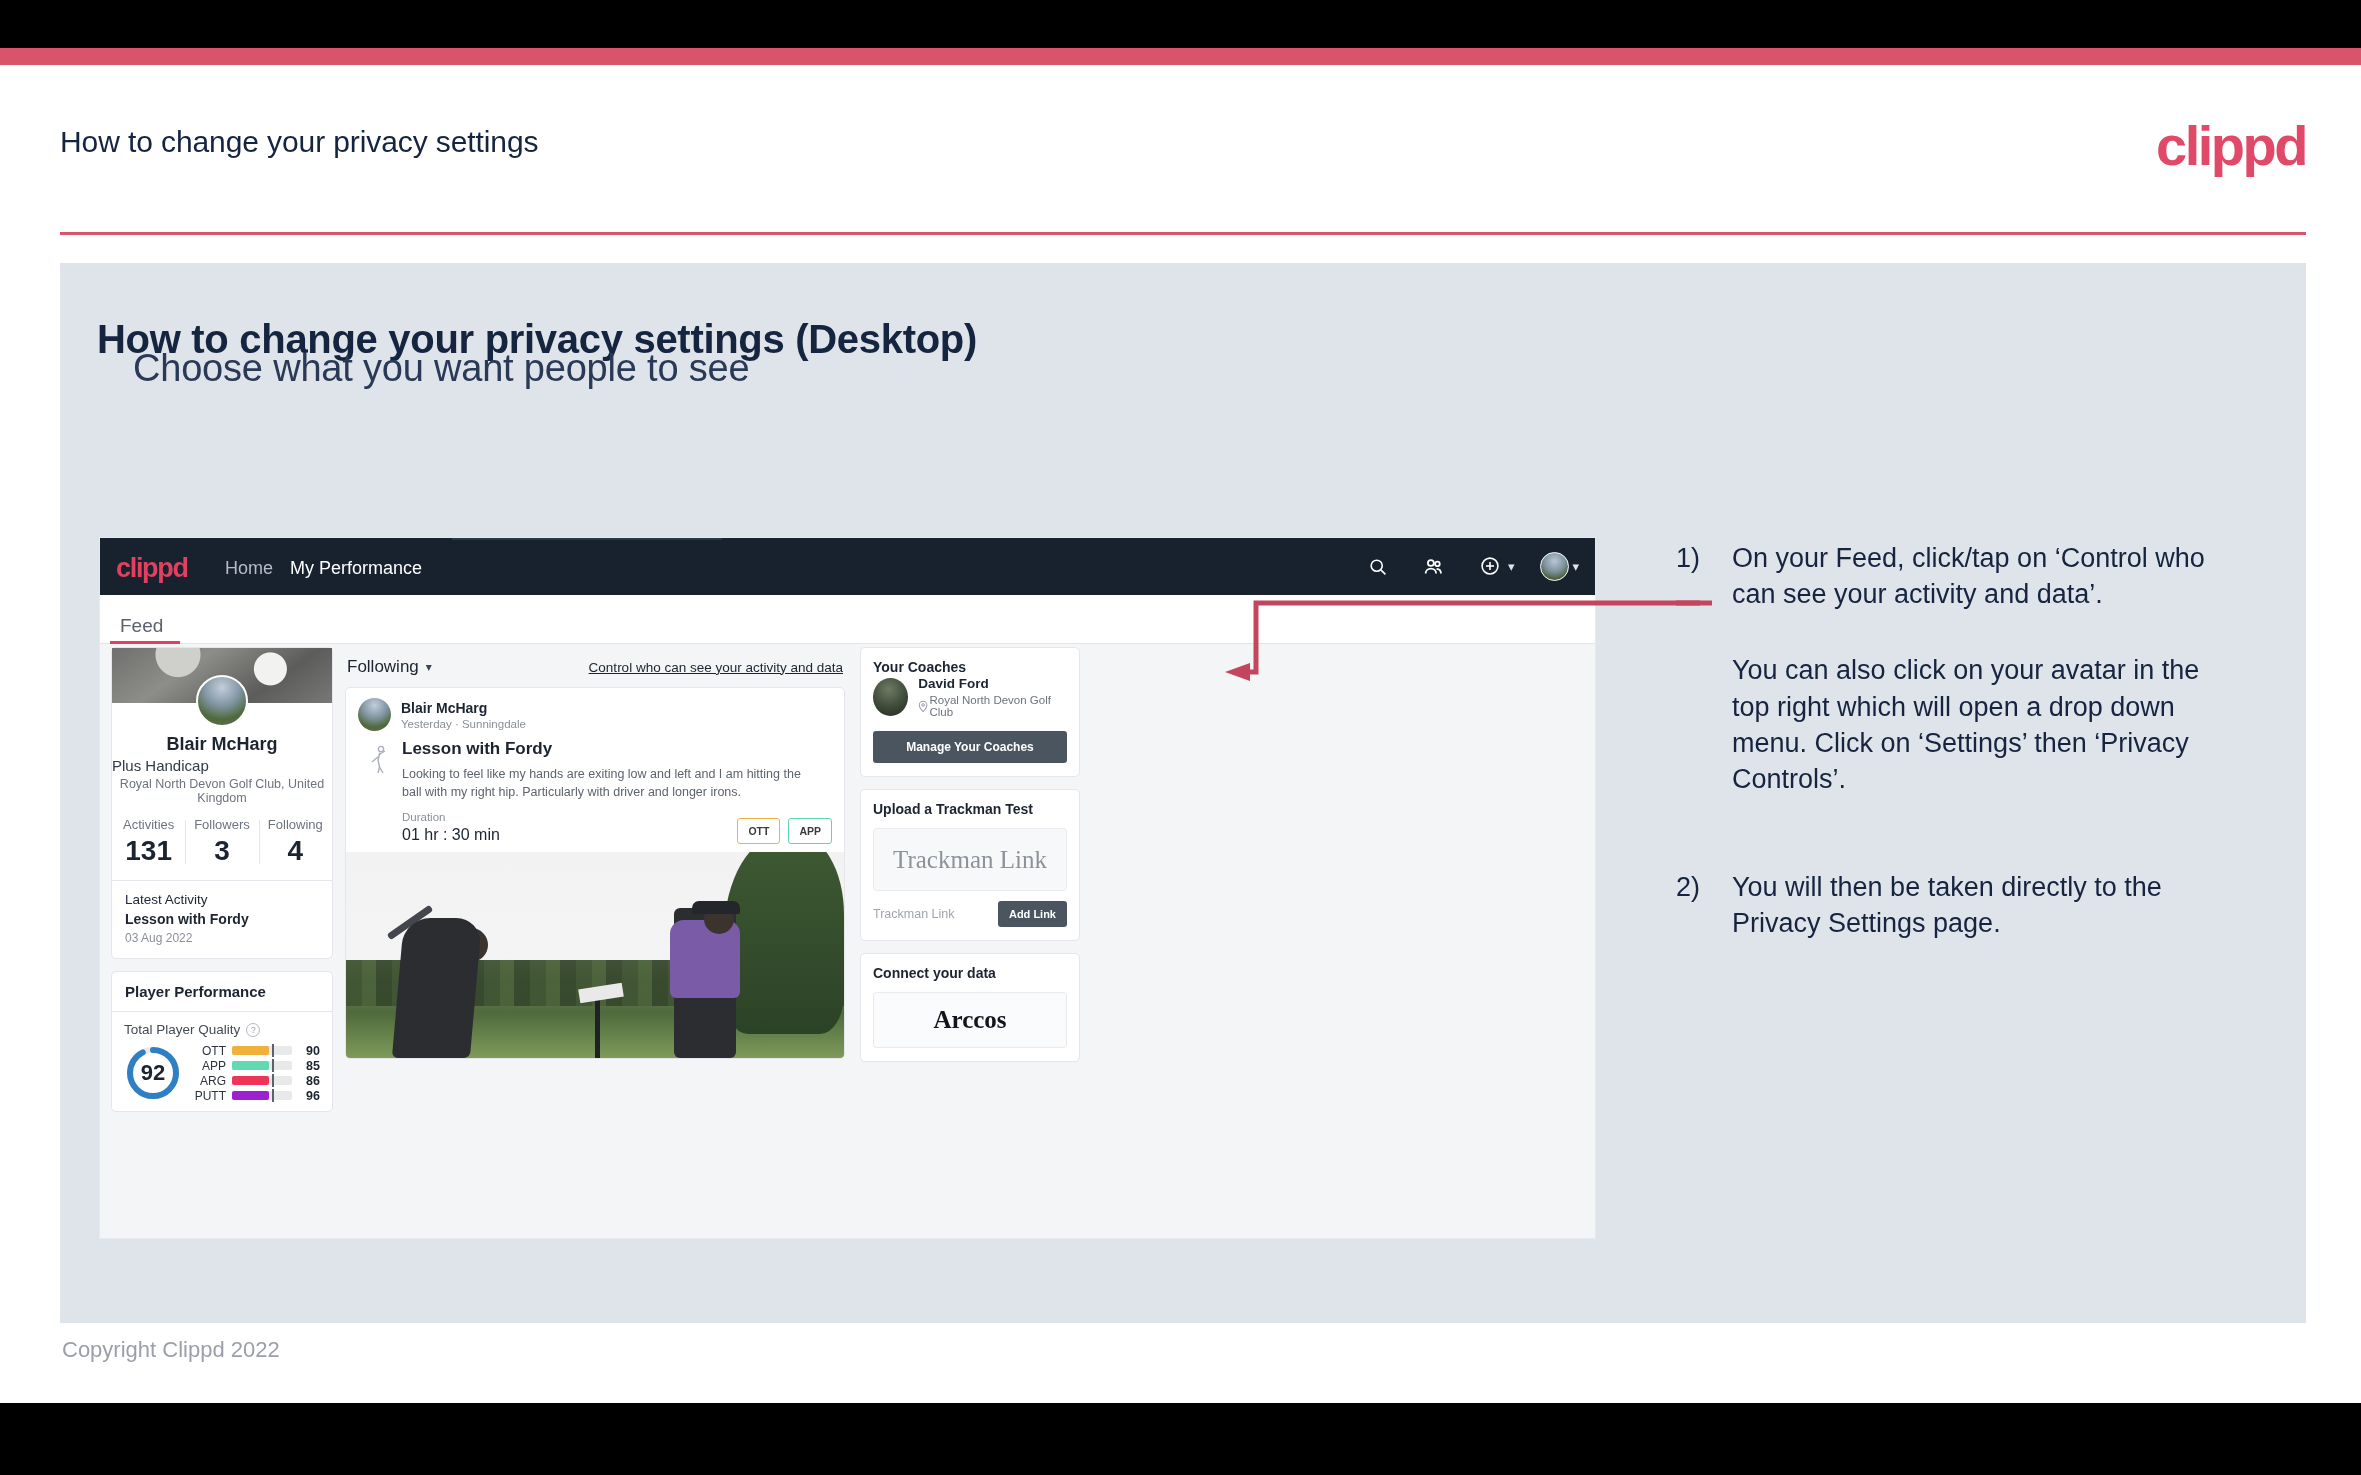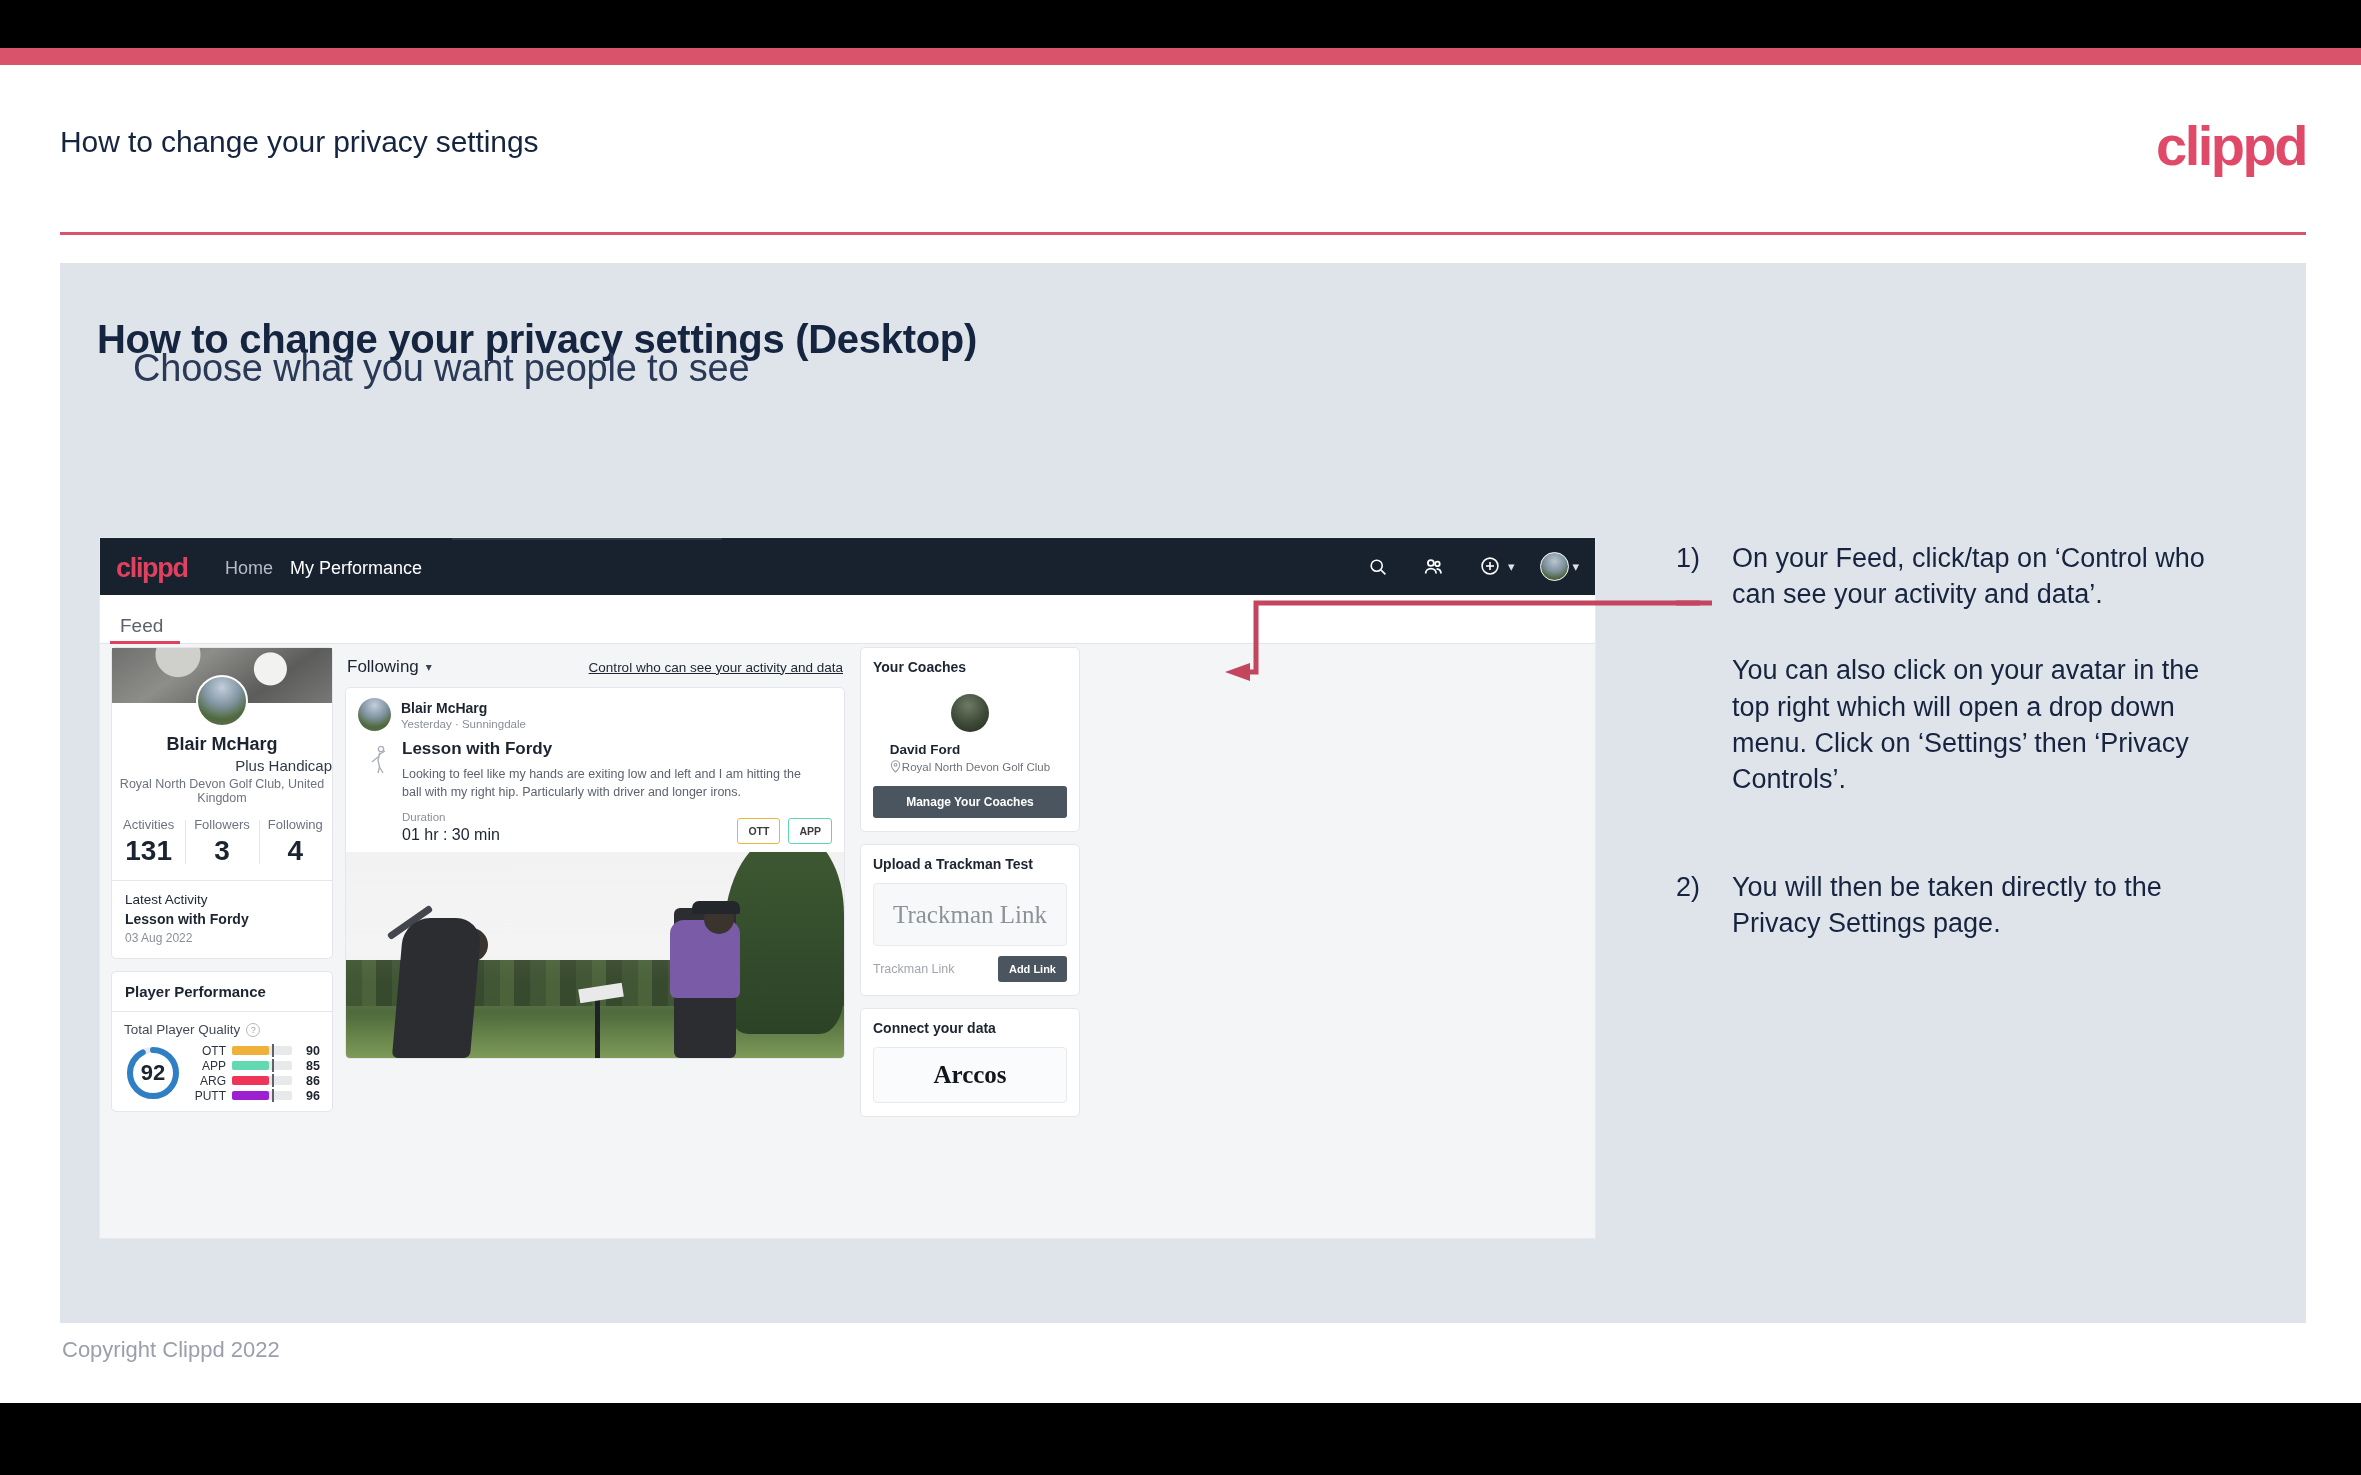--- a/index.html
+++ b/index.html
@@ -107,21 +107,21 @@
       radial-gradient(circle at 72% 38%, #f2f2f0 0 16px, transparent 17px),
       radial-gradient(circle at 30% 12%, #cfcfcc 0 22px, transparent 23px),
       linear-gradient(145deg,#6f6f6d 0%,#8d8d8a 35%,#5c5c5a 70%,#787876 100%);
   }
   .profile-avatar {
     position:absolute; left:50%; margin-left:-26px; top:27px;
     width:52px; height:52px; border-radius:50%; border:2px solid #fff;
     background: radial-gradient(circle at 50% 22%, #c2cedb 0%, #8396a4 40%, #4e6a3c 72%, #6d6a5c 100%);
   }
   .profile-name { text-align:center; margin-top:31px; font-size:18px; font-weight:700; color:#1b2430; }
-  .profile-hcap { text-align:right; font-size:15px; color:#303a47; margin-top:2px; }
+  .profile-hcap { text-align:left; font-size:15px; color:#303a47; margin-top:2px; }
   .profile-club { text-align:center; font-size:12.5px; color:#6d737e; margin-top:3px; }
   .stats { display:flex; margin-top:12px; padding-bottom:13px; }
   .stat { flex:1; text-align:center; position:relative; }
   .stat + .stat::before {
     content:""; position:absolute; left:0; top:3px; bottom:3px; width:1px; background:#e4e6eb;
   }
   .stat-label { font-size:13px; color:#6d737e; }
   .stat-value { font-size:28px; font-weight:700; color:#1b2430; margin-top:3px; }
   .divider { height:1px; background:#e4e6eb; }
   .latest { padding:11px 13px 13px; }
@@ -197,21 +197,21 @@
   .treeline { left:0; right:0; bottom:52px; height:46px;
     background: repeating-linear-gradient(90deg,#3f5433 0 16px,#4a6139 16px 30px,#36482c 30px 46px); opacity:.95; }
   .bigtree { right:0; bottom:24px; width:120px; height:200px; background:linear-gradient(180deg,#3e5a33,#2c4226); border-radius:50% 40% 20% 20%; }
   .tripod { left:50%; bottom:0; width:5px; height:62px; background:#1f2126; }
   .tripod-top { left:calc(50% - 16px); bottom:58px; width:44px; height:14px; background:#e9e9e9; transform:rotate(-9deg); }
 
   
   .col-right { position:absolute; left:760px; top:3px; width:220px; }
   .card-pad { padding:11px 12px 13px; }
   .card-h { font-size:14px; font-weight:700; color:#1b2430; }
-  .coach-row { display:flex; align-items:center; gap:10px; margin-top:19px;flex-direction:column; }
+  .coach-row { display:flex; align-items:center; gap:10px; margin-top:1px; }
   .coach-av { width:38px; height:38px; border-radius:50%;
      background: radial-gradient(circle at 45% 30%, #6d7a63 0%, #3e4a38 55%, #23291f 100%); }
   .coach-name { font-size:13.5px; font-weight:700; color:#1b2430; }
   .coach-club { font-size:11.5px; color:#6d737e; margin-top:3px; display:flex; align-items:center; gap:1px; }
   .btn-dark {
     margin-top:13px; width:100%; height:32px; background:#4a5560; color:#fff;
     font-size:12px; font-weight:700; border:none; border-radius:3px; cursor:pointer;
     font-family:"Liberation Sans", sans-serif;
   }
   .dropzone {

